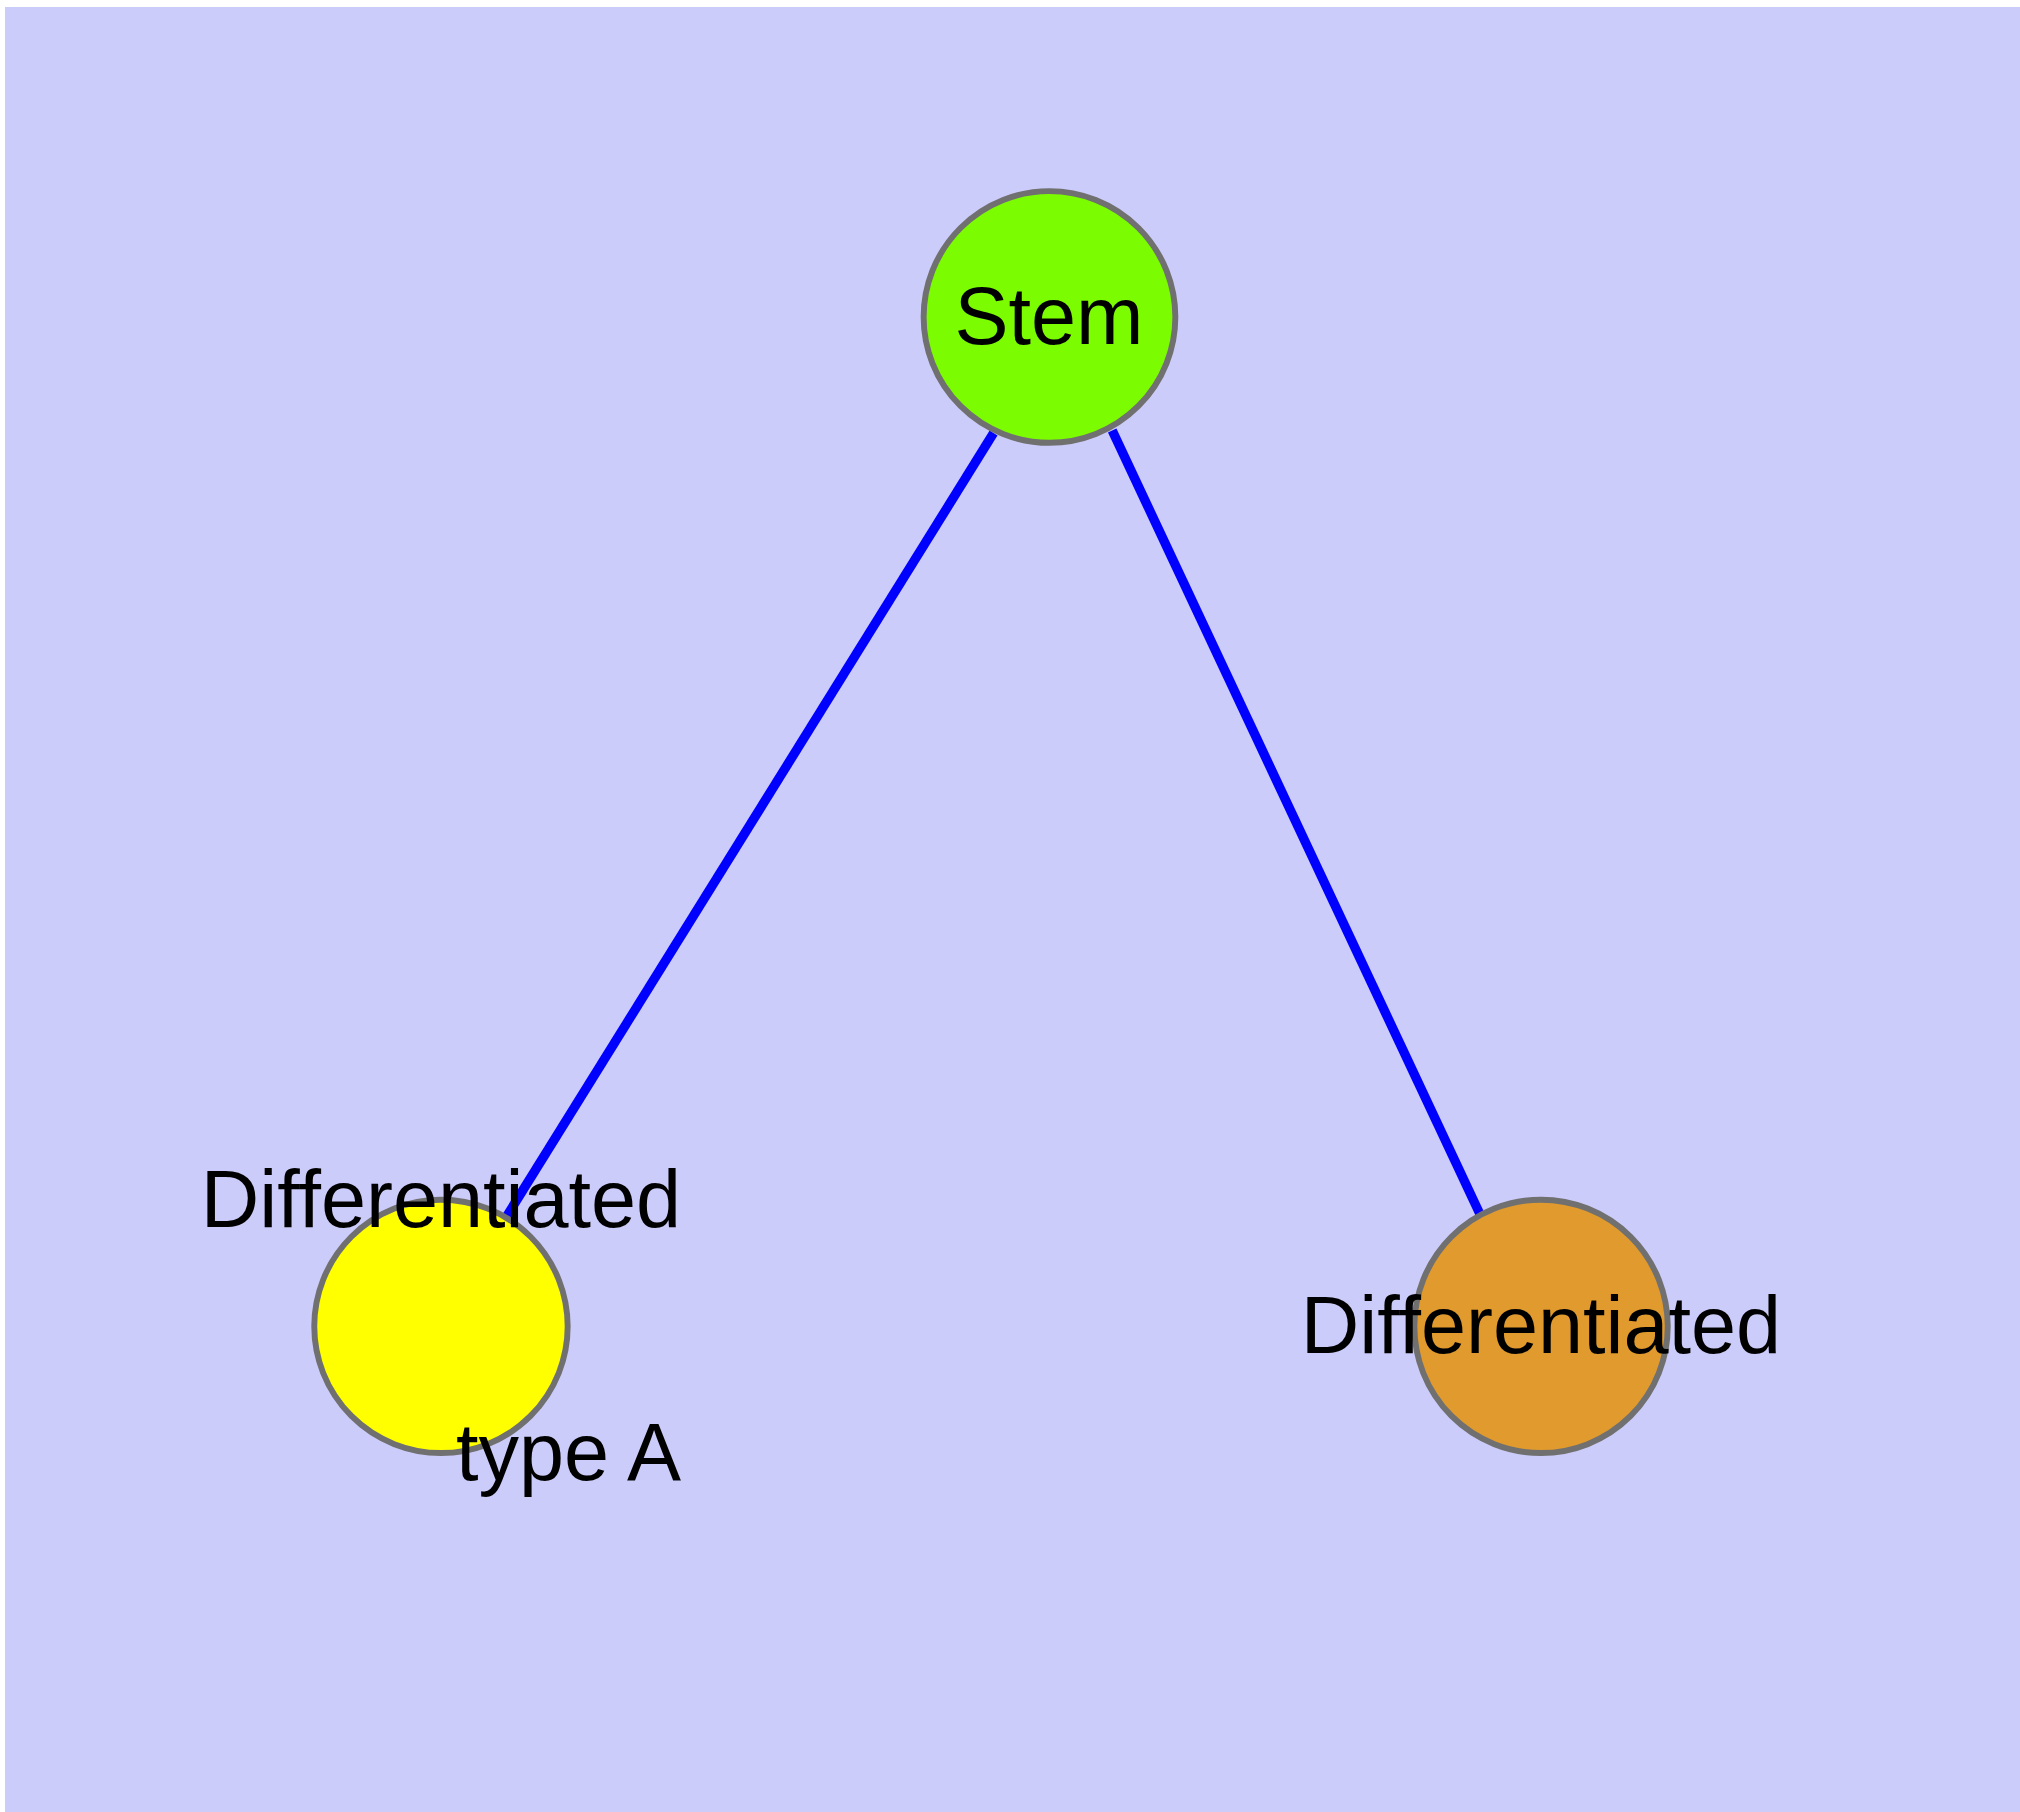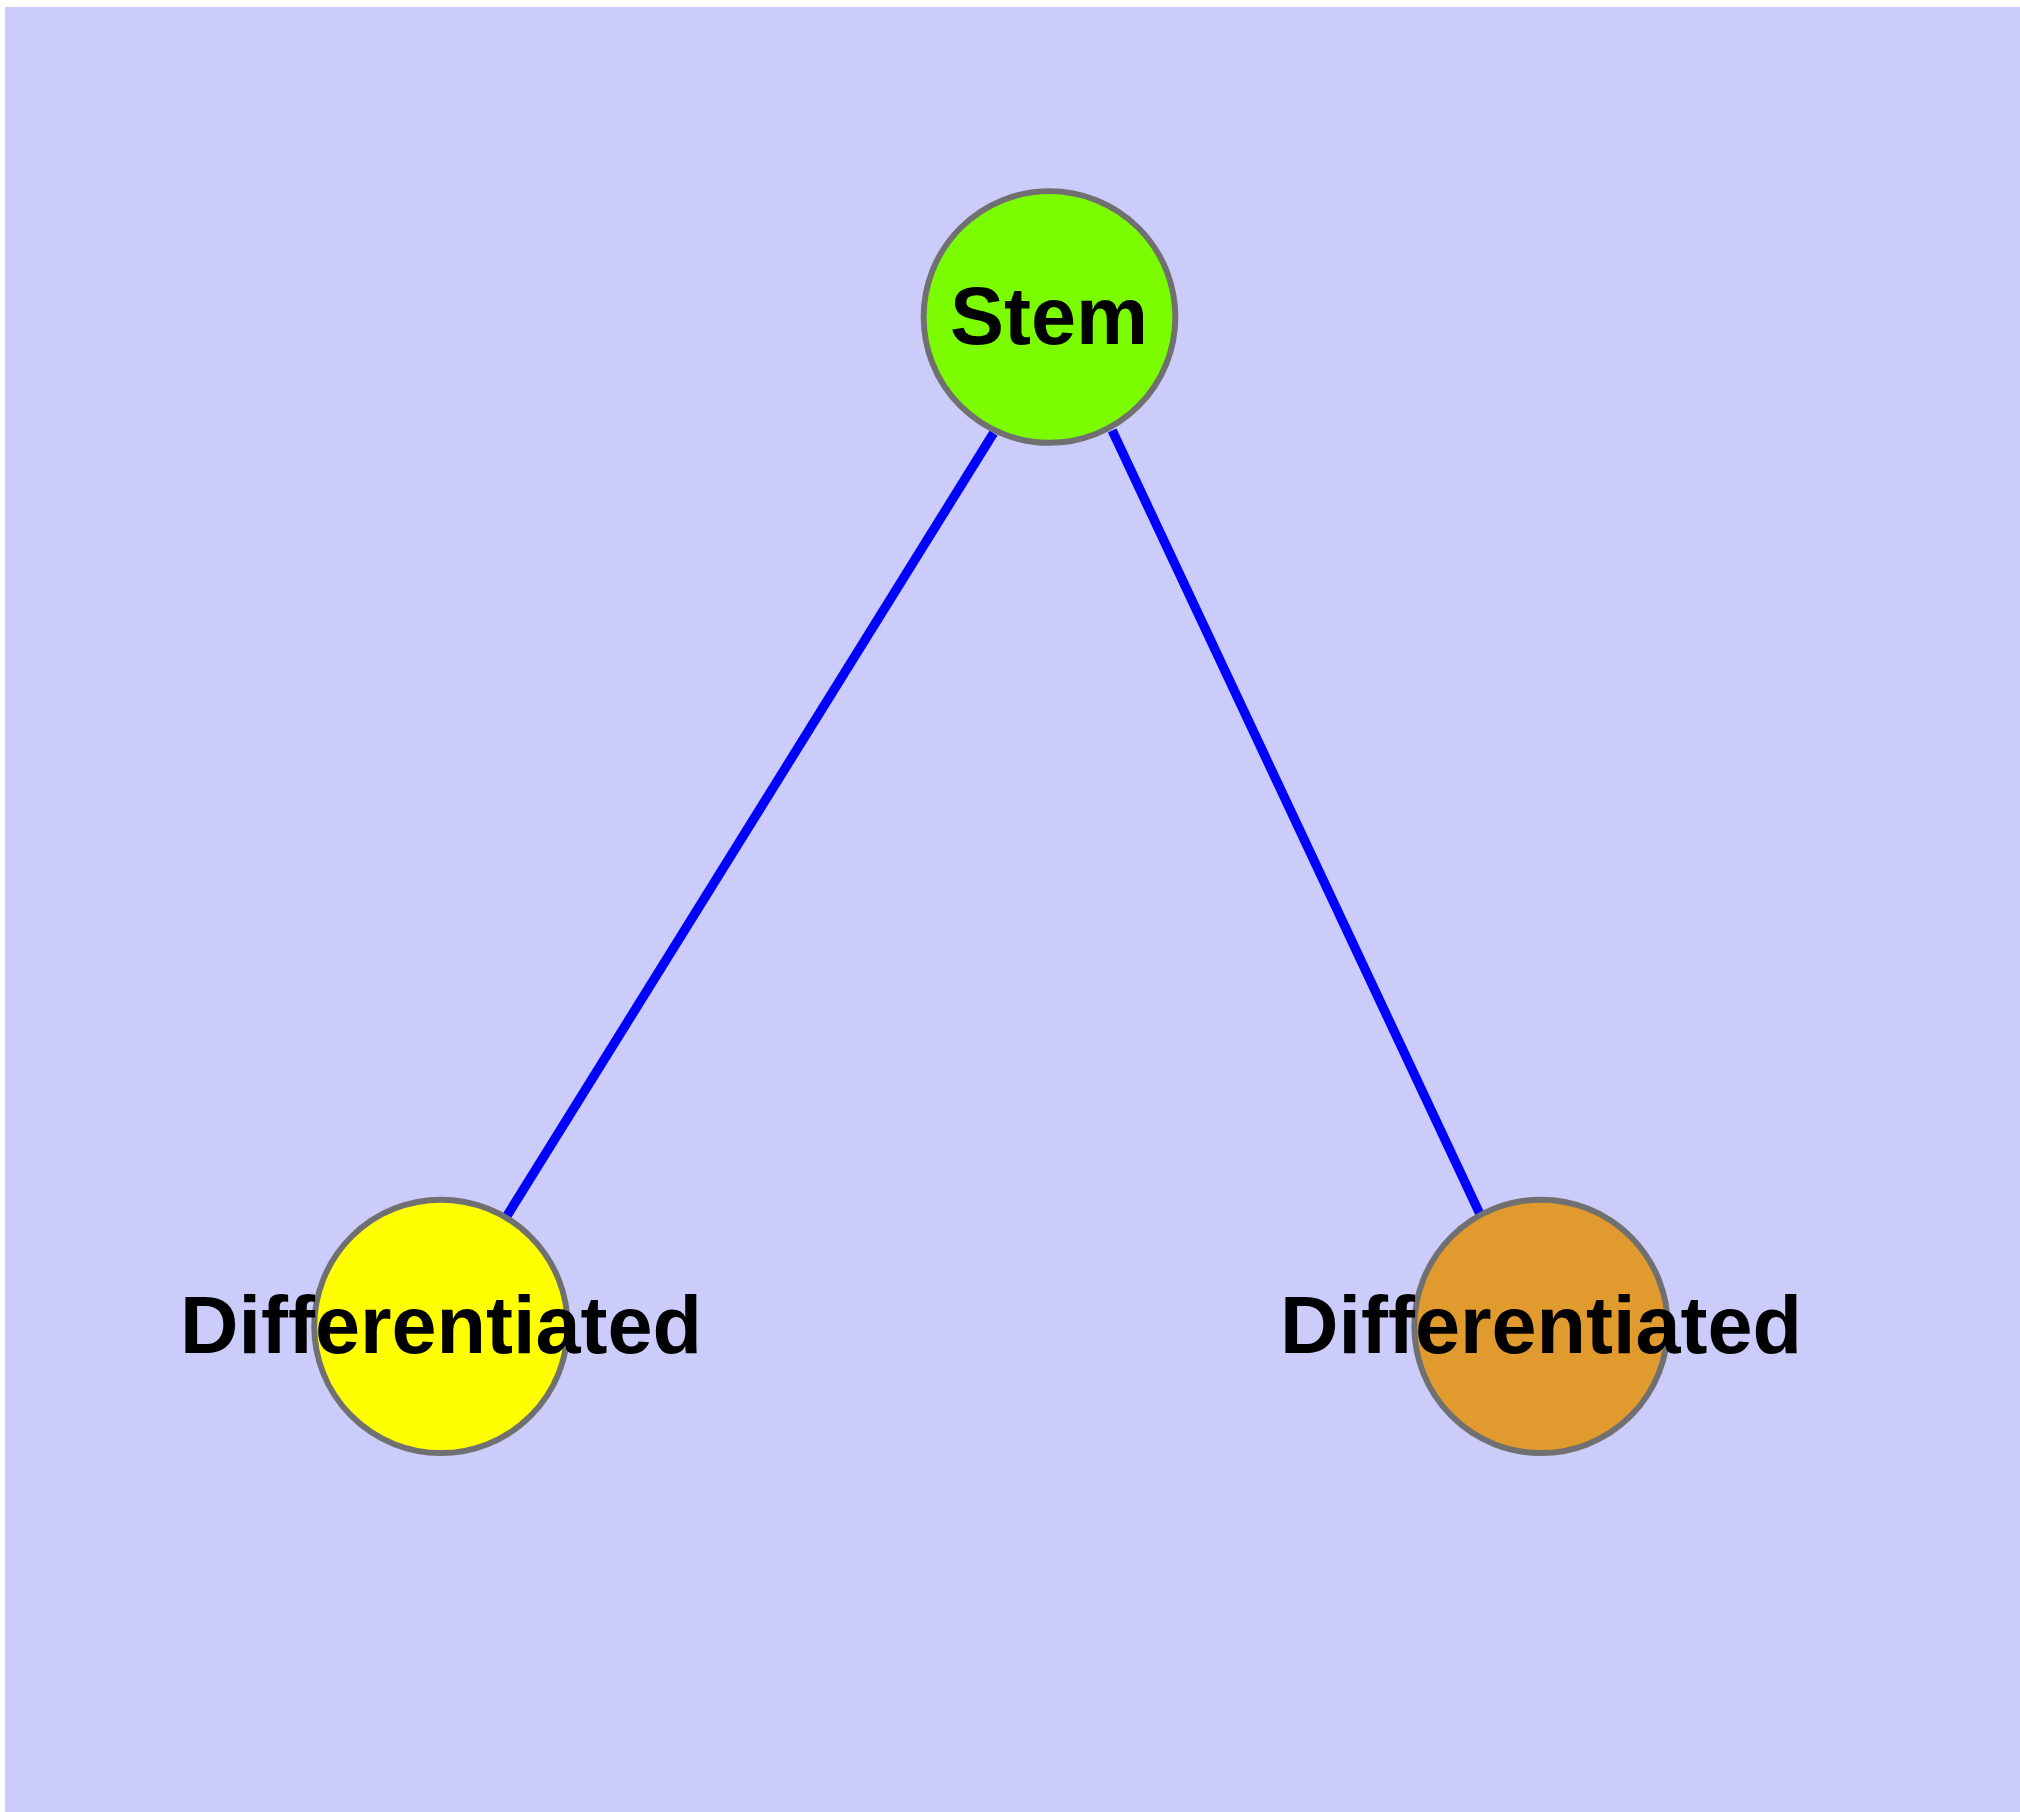--- a/index.html
+++ b/index.html
@@ -34,21 +34,21 @@
     left: 0;
     top: 0;
     width: 2021px;
     height: 1812px;
     display: block;
   }
   .node-label {
     position: absolute;
     color: #000000;
     font-family: "Liberation Sans", sans-serif;
-    font-weight: bold;
+    font-weight: normal;
     line-height: 1.04;
     text-align: right;
     white-space: pre;
     pointer-events: none;
     user-select: none;
   }
   #label-stem {
     font-size: 81px;
     left: 1049px;
     top: 317px;
@@ -87,20 +87,21 @@
       <circle cx="1818" cy="1565" r="149.5" fill="#e09a2e" stroke="#707070" stroke-width="7"></circle>
     </g>
   </svg>
 
   <div class="node-label" id="label-stem" style="left: 1049px; top: 317px; font-size: 81px; color: rgb(0, 0, 0);">
     <div>Stem</div>
   </div>
 
   <div class="node-label" id="label-diff-a" style="left: 441px; top: 1326px; font-size: 81px; color: rgb(0, 0, 0);">
     <div>Differentiated</div>
+    <div>type A</div>
   </div>
 
   <div class="node-label" id="label-diff-b" style="left: 1541px; top: 1326px; font-size: 81px; color: rgb(0, 0, 0);">
     <div>Differentiated</div>
   </div>
 
 </div>
 
 
 </body></html>

